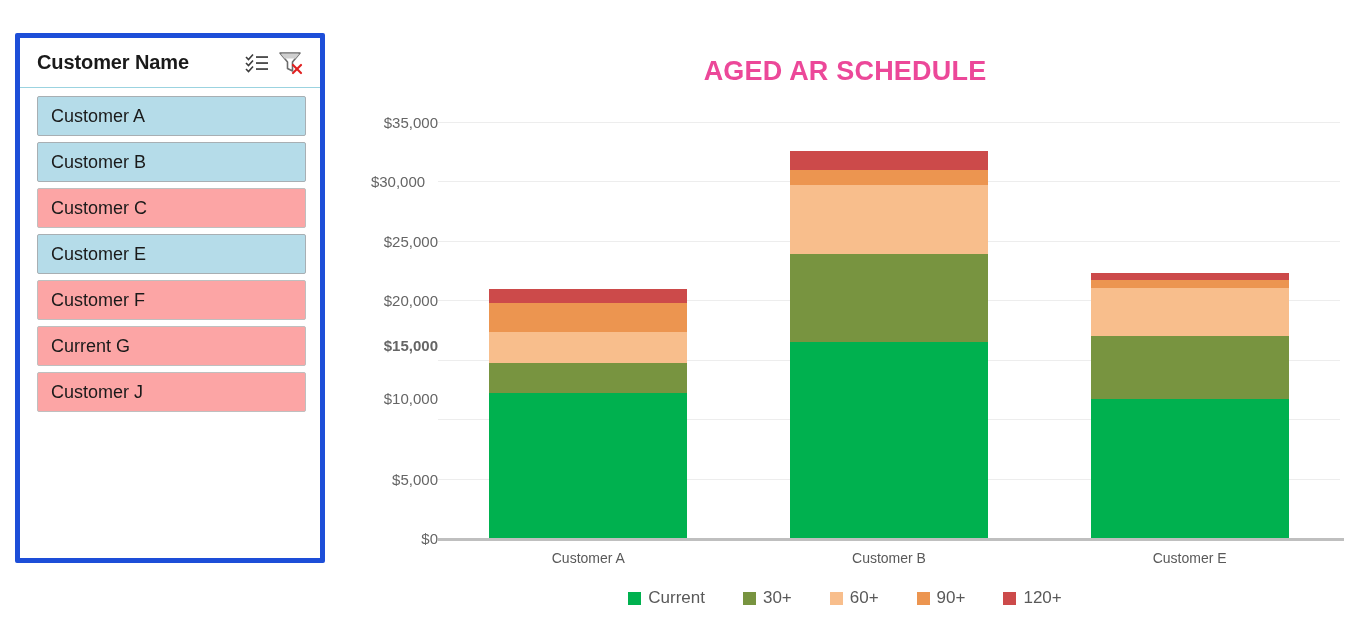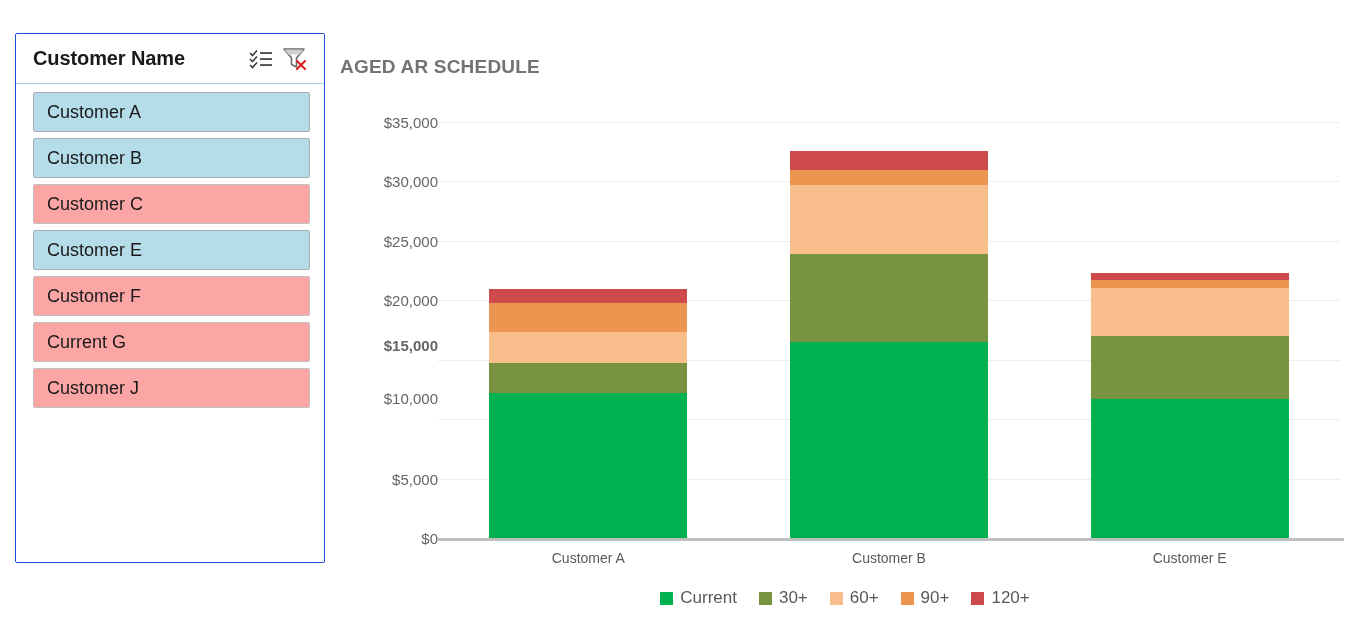--- a/index.html
+++ b/index.html
@@ -11,21 +11,21 @@
     overflow: hidden;
     position: relative;
   }
 
   
   #slicer {
     position: absolute;
     left: 15px; top: 33px;
     width: 310px; height: 530px;
     background: #ffffff;
-    border: 1px solid #1d4ed8;
+    border: 5px solid #1d4ed8;
     border-radius: 2px;
     padding: 0;
   }
   #slicer-header {
     height: 50px;
     display: flex;
     align-items: center;
     padding: 0 14px 0 17px;
     border-bottom: 1px solid #9BD3E0;
     position: relative;
@@ -69,23 +69,24 @@
   
   #chart {
     position: absolute;
     left: 340px; top: 20px;
     width: 1010px; height: 600px;
   }
   #chart-title {
     position: absolute;
     left: 0; top: 36px;
     width: 1010px;
-    font-size: 19px;
+    text-align: center;
+    font-size: 27px;
     font-weight: bold;
-    color: #737373;
+    color: #ec4899;
     letter-spacing: 0.2px;
   }
   
   #plot {
     position: absolute;
     left: 98px; top: 102px;
     width: 902px; height: 416px;
   }
   .gridline {
     position: absolute;
@@ -128,21 +129,21 @@
     transform: translateX(-50%);
     white-space: nowrap;
   }
   #legend {
     position: absolute;
     left: 0; top: 568px;
     width: 1010px;
     display: flex;
     justify-content: center;
     align-items: center;
-    gap: 22px;
+    gap: 38px;
   }
   .legend-item { display: flex; align-items: center; gap: 7px; }
   .legend-swatch { width: 13px; height: 13px; }
   .legend-label { font-size: 17px; color: #595959; white-space: nowrap; }
 </style>
 </head>
 <body>
 
 <div id="slicer">
 
@@ -205,21 +206,21 @@
 
   <div id="chart-title">AGED AR SCHEDULE</div>
 
   <div id="ylabels">
       <div class="ytick" style="top: 518px;">$0</div>
       <div class="ytick" style="top: 458.571px;">$5,000</div>
       <div class="ytick" style="top: 378px;">$10,000</div>
       <div class="ytick" style="top: 325px; font-weight: bold;">$15,000</div>
       <div class="ytick" style="top: 280.286px;">$20,000</div>
       <div class="ytick" style="top: 220.857px;">$25,000</div>
-      <div class="ytick" style="top: 161.429px;">$30,000</div>
+      <div class="ytick" style="top: 161.429px; text-align: center;">$30,000</div>
       <div class="ytick" style="top: 102px;">$35,000</div>
     </div>
   <div id="plot">
       <div class="gridline" style="top: 356.571px;"></div>
       <div class="gridline" style="top: 297.143px;"></div>
       <div class="gridline" style="top: 237.714px;"></div>
       <div class="gridline" style="top: 178.286px;"></div>
       <div class="gridline" style="top: 118.857px;"></div>
       <div class="gridline" style="top: 59.4286px;"></div>
       <div class="gridline" style="top: 0px;"></div>

